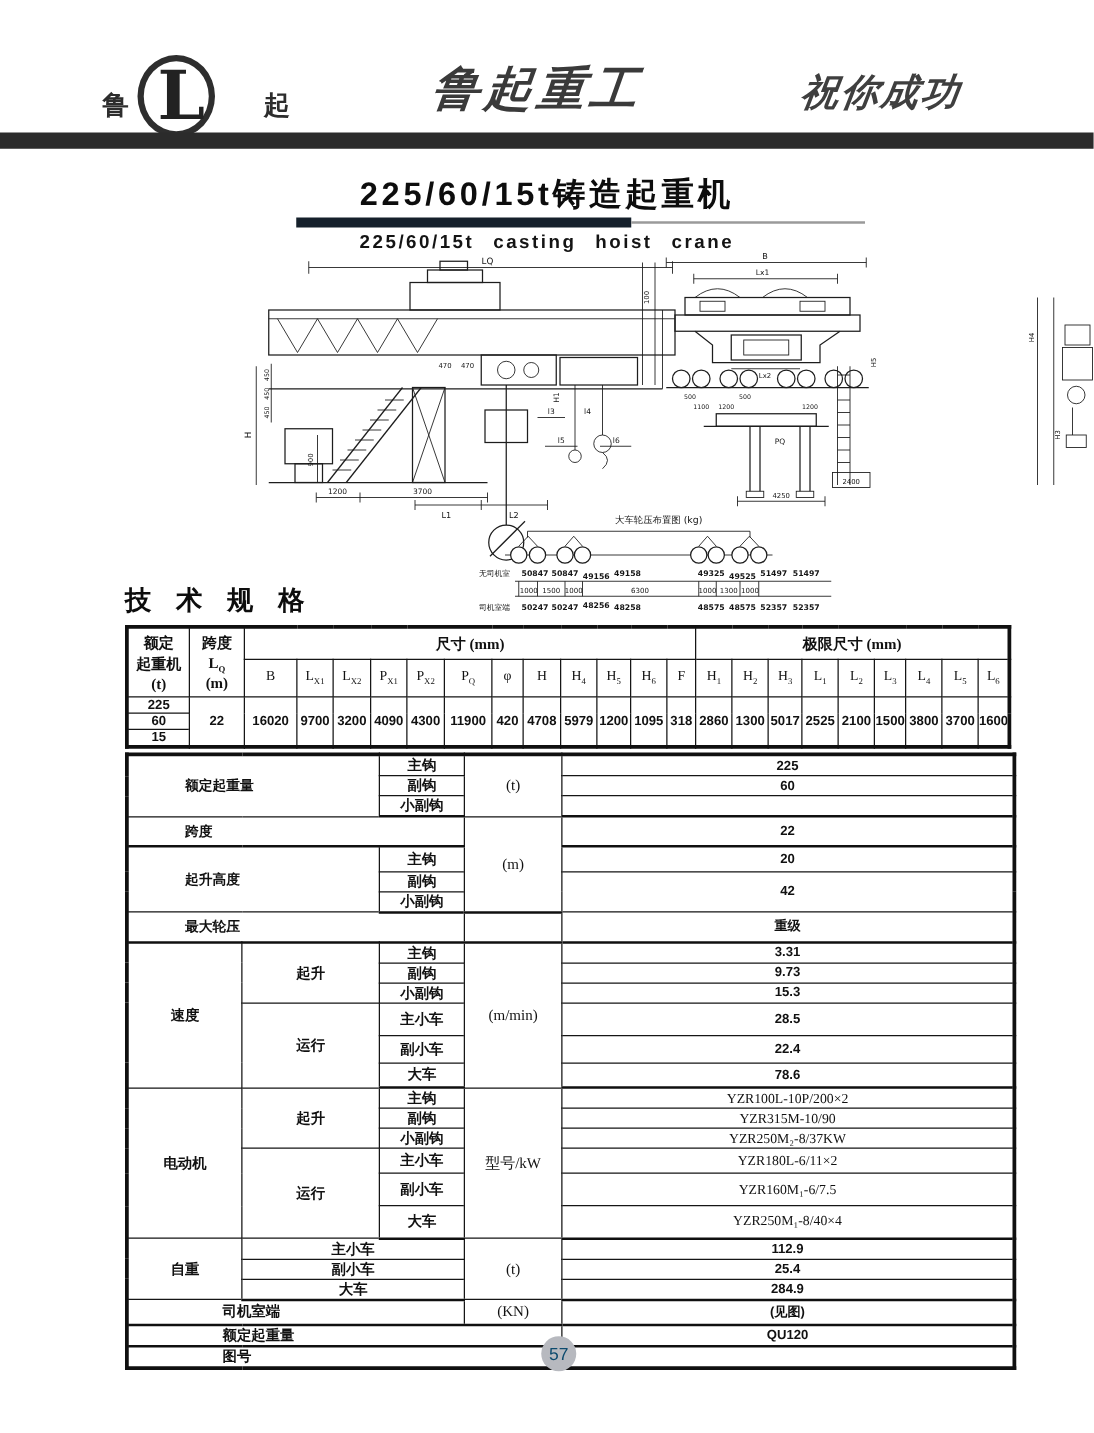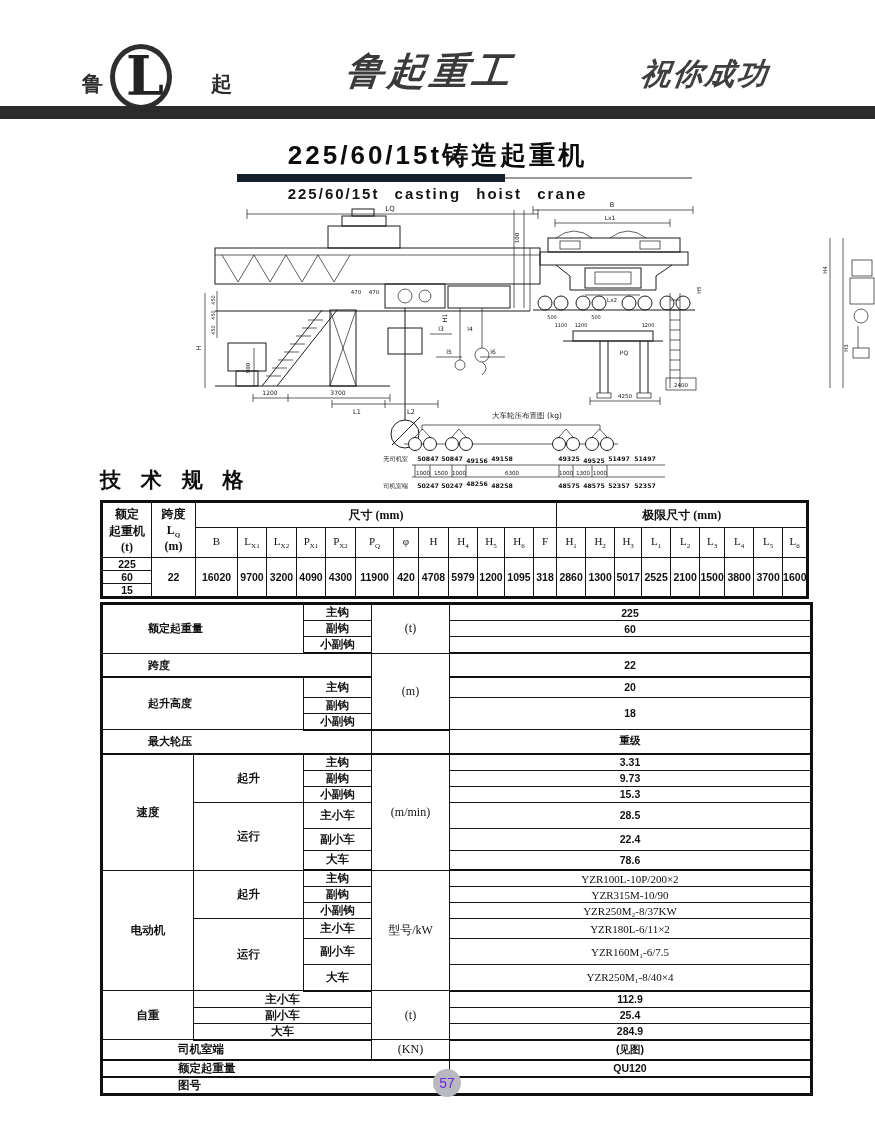--- a/index.html
+++ b/index.html
@@ -59,21 +59,21 @@
 .t2 .lab {text-align:left; padding-left:45px; font-weight:bold; font-size:11px;}
 .t2 .lab2 {text-align:left; padding-left:75px; font-weight:bold; font-size:11.5px;}
 .t2 .cat,.t2 .subl,.t2 .item {font-weight:bold; font-size:11.5px;}
 .t2 .unit {font-family:"Liberation Serif", serif; font-size:12px;}
 .t2 .val {font-weight:bold; font-size:10.5px;}
 .t2 .mono {font-family:"Liberation Serif", serif; font-weight:normal; font-size:11px;}
 .t2 tr.sec td {border-bottom:2px solid #101010;}
 
 
 .page-badge {left:433px; top:1069px; width:28px; height:28px; border-radius:50%;
-  background:#b7b9bf; text-align:center; line-height:28px; font-size:14px; color:#6d28d9;}
+  background:#b7b9bf; text-align:center; line-height:28px; font-size:14px; color:#0c4a6e;}
 </style>
 </head>
 <body>
 
 <div class="abs logo">
   <span class="logo-cn logo-l-left">鲁</span>
   <span class="logo-ring"></span>
   <span class="logo-letter">L</span>
   <span class="logo-cn logo-l-right">起</span>
 </div>
@@ -419,21 +419,21 @@
   <td rowspan="4" class="unit">(m)</td>
   <td class="val">22</td>
 </tr>
 <tr style="height:20px">
   <td colspan="2" rowspan="3" class="lab">起升高度</td>
   <td class="item">主钩</td>
   <td class="val">20</td>
 </tr>
 <tr style="height:10px">
   <td class="item">副钩</td>
-  <td rowspan="2" class="val">18</td>
+  <td rowspan="2" class="val">42</td>
 </tr>
 <tr style="height:14px" class="sec">
   <td class="item">小副钩</td>
 </tr>
 <tr style="height:24px" class="sec">
   <td colspan="3" class="lab">最大轮压</td>
   <td class="unit"></td>
   <td class="val">重级</td>
 </tr>
 <tr style="height:15px">

